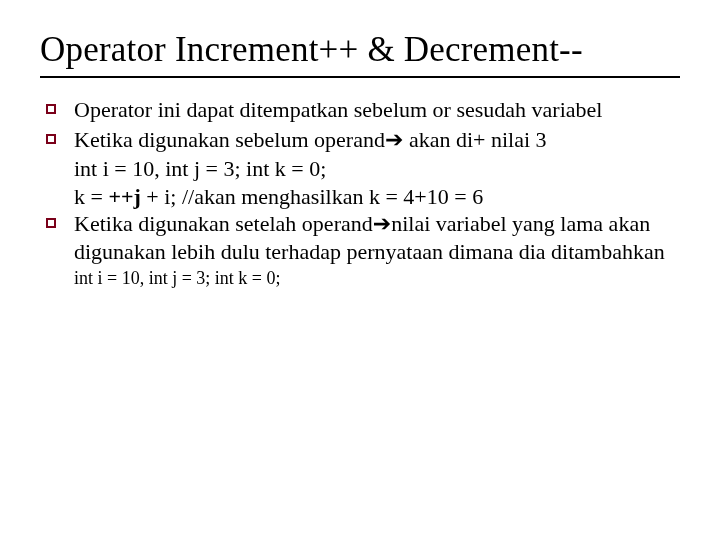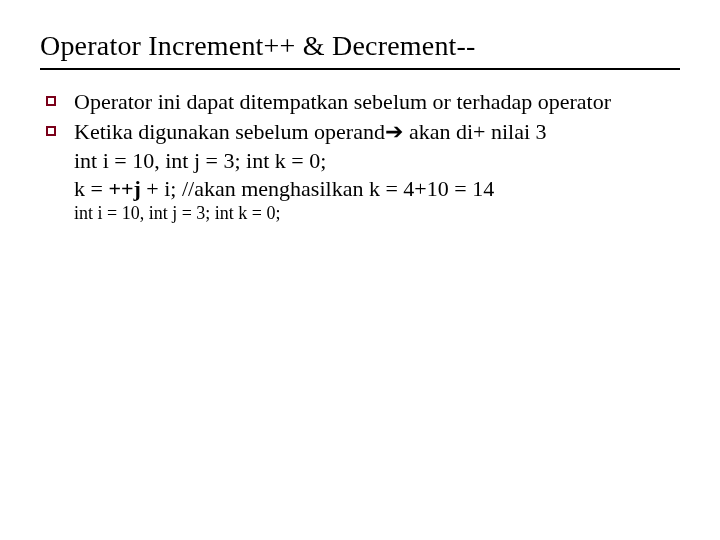--- a/index.html
+++ b/index.html
@@ -12,21 +12,21 @@
     color: #000;
   }
   .slide {
     box-sizing: border-box;
     width: 720px;
     height: 540px;
     padding: 30px 40px 40px 40px;
     position: relative;
   }
   .title {
-    font-size: 28px;
+    font-size: 35px;
     font-weight: 400;
     margin: 0 0 6px 0;
     letter-spacing: 0.2px;
   }
   .rule {
     border: none;
     border-top: 2px solid #000;
     margin: 0 0 18px 0;
   }
   .body {
@@ -69,32 +69,38 @@
 
 <div class="slide">
 
   <h1 class="title">Operator Increment++ &amp; Decrement--</h1>
   <hr class="rule">
 
   <div class="body">
 
     <div class="bullet-row">
       <div class="bullet"></div>
-      <div class="bullet-text">Operator ini dapat ditempatkan sebelum or terhadap operator</div>
+      <div class="bullet-text">Operator ini dapat ditempatkan sebelum or sesudah variabel</div>
     </div>
 
 
     <div class="bullet-row">
       <div class="bullet"></div>
       <div class="bullet-text">
         <span>Ketika digunakan sebelum operand</span><span class="arrow">➔</span><span> akan di+ nilai 3</span>
       </div>
     </div>
     <div class="cont">int i = 10, int j = 3; int k = 0;</div>
     <div class="cont">
-      <span>k = </span><span class="bold">++j</span><span> + i; //akan menghasilkan k = 4+10 = 14</span>
+      <span>k = </span><span class="bold">++j</span><span> + i; //akan menghasilkan k = 4+10 = 6</span>
     </div>
 
+    <div class="bullet-row">
+      <div class="bullet"></div>
+      <div class="bullet-text">
+        <span>Ketika digunakan setelah operand</span><span class="arrow">➔</span><span>nilai variabel yang lama akan digunakan lebih dulu terhadap pernyataan dimana dia ditambahkan</span>
+      </div>
+    </div>
 
     <div class="small">int i = 10, int j = 3; int k = 0;</div>
 
   </div>
 </div>
 
 </body></html>

